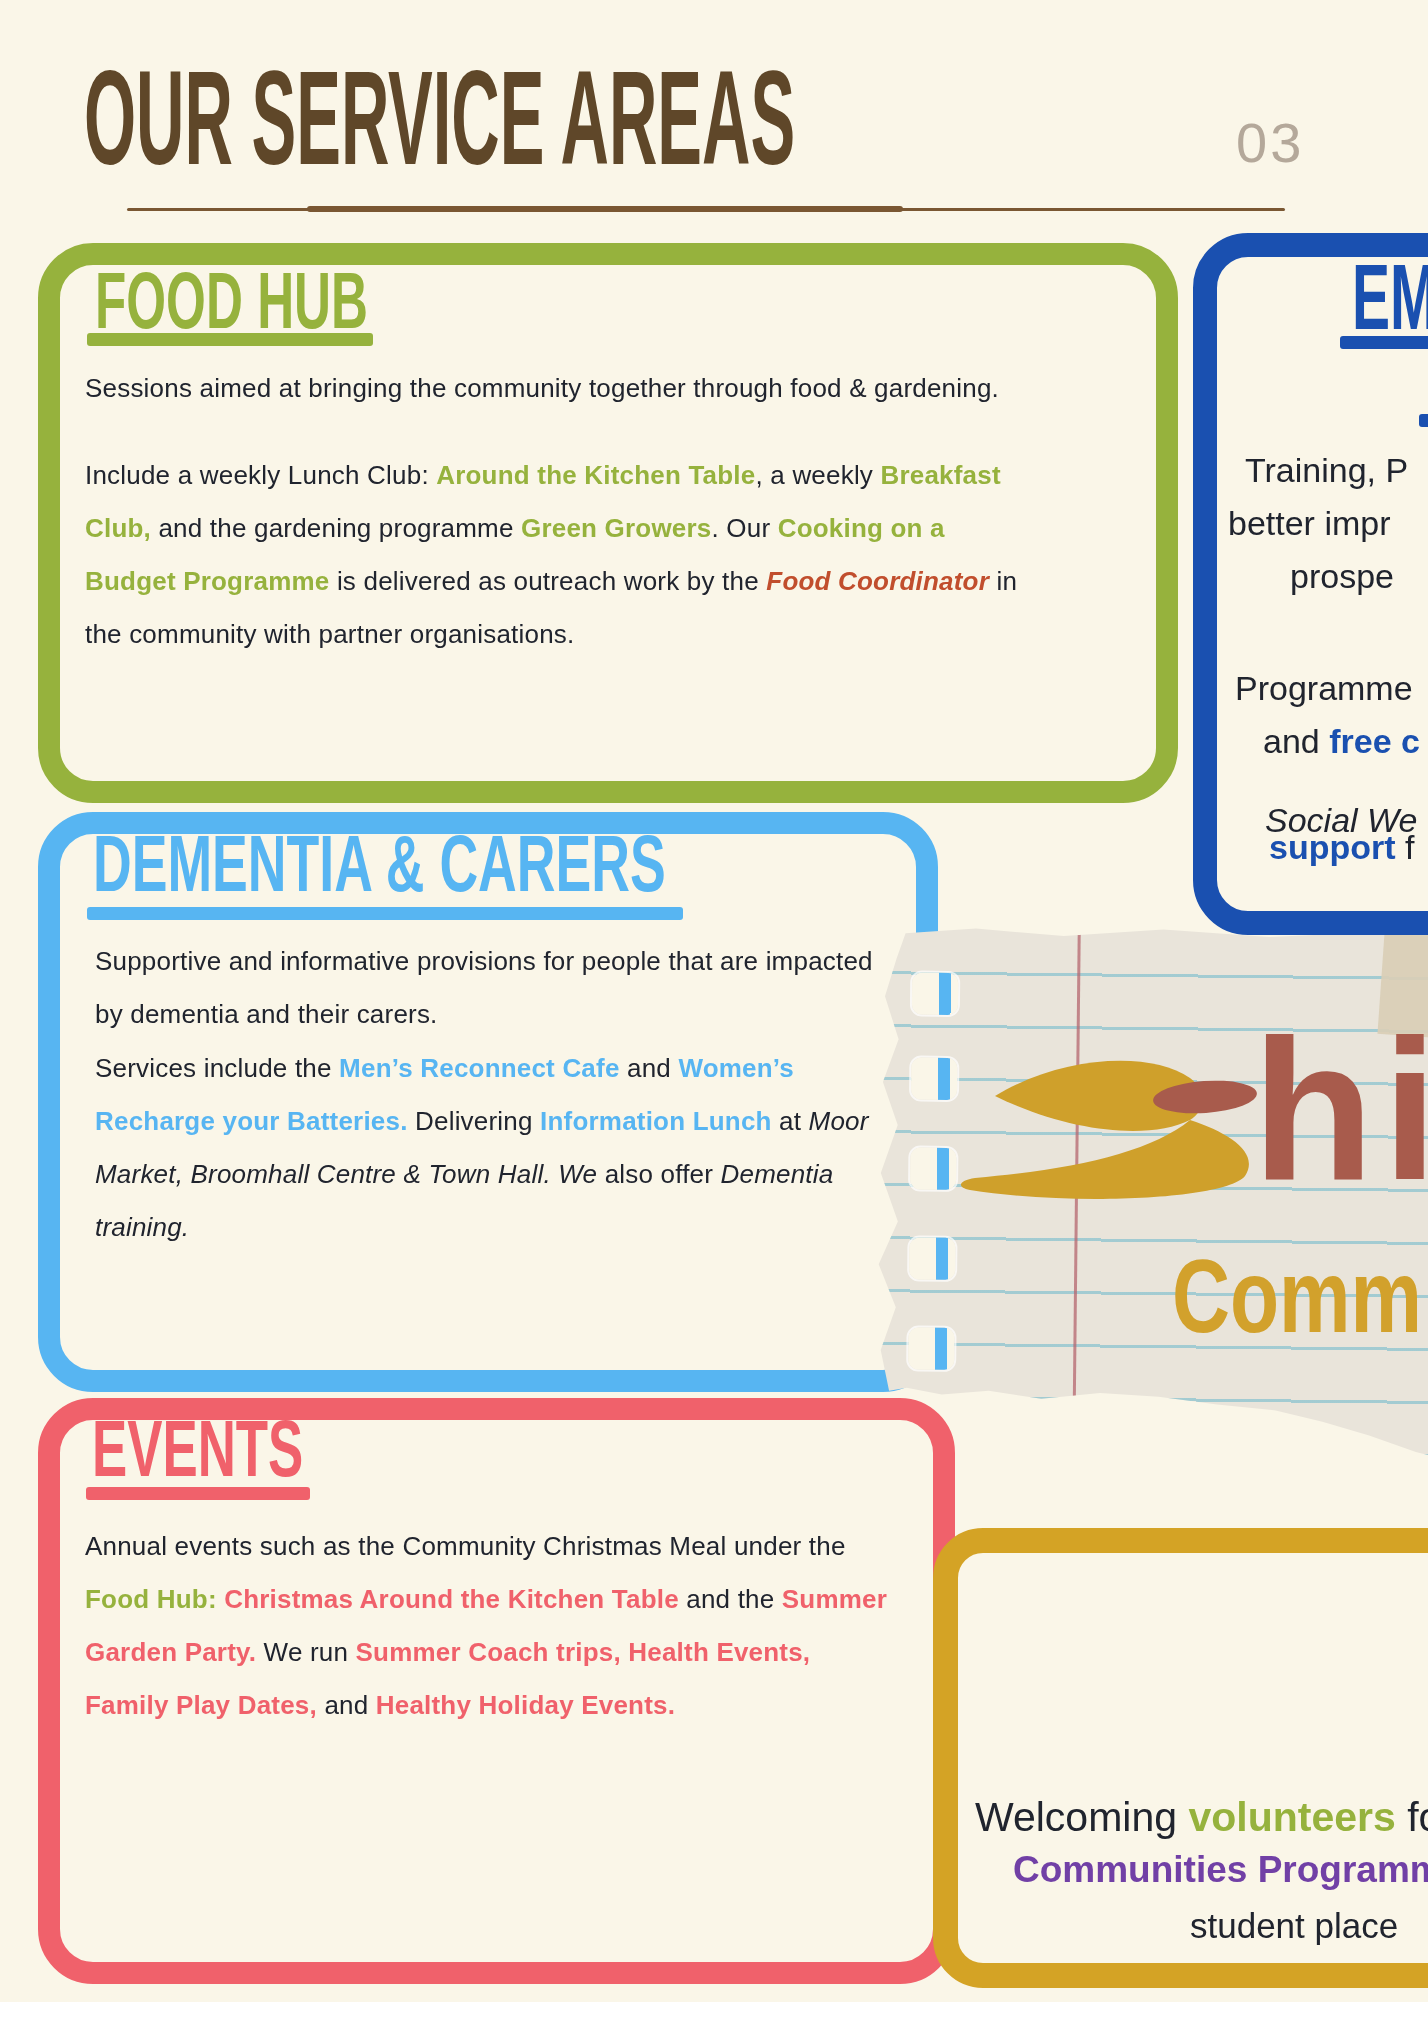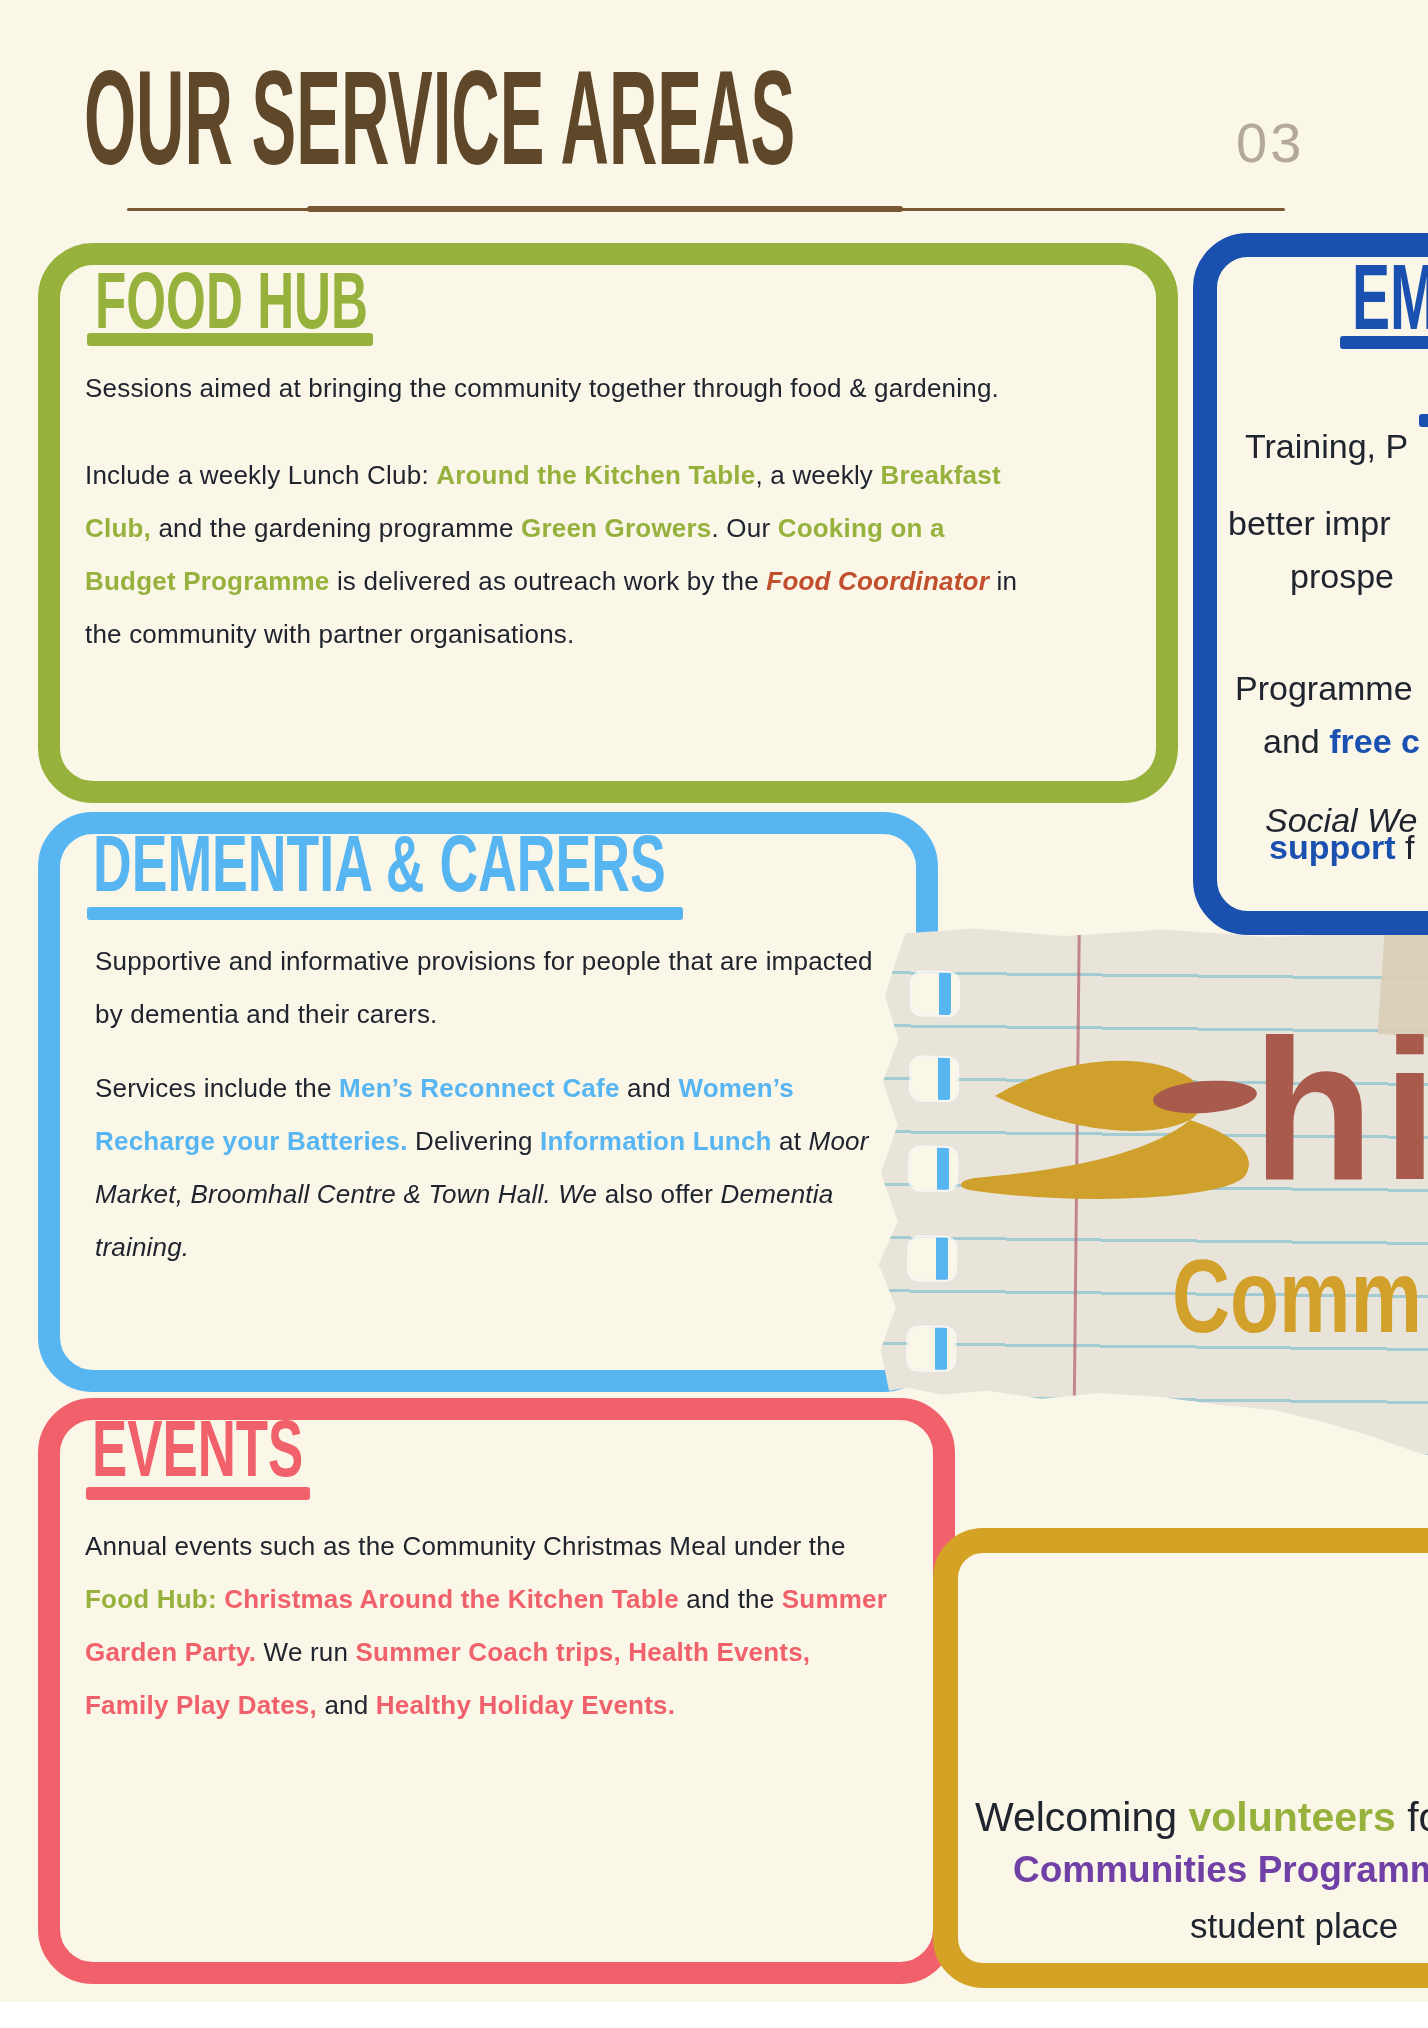--- a/index.html
+++ b/index.html
@@ -97,21 +97,21 @@
   <div class="bar" style="left:87px; top:333px; width:286px; height:13px; background:var(--green); z-index:1;"></div>
   <div class="body" style="left:85px; top:362px; width:945px;">
     <p style="margin-bottom:34px;"><span>Sessions aimed at bringing the community together through food &amp; gardening.</span></p>
     <p><span>Include a weekly Lunch Club: </span><span class="r-g">Around the Kitchen Table</span><span>, a weekly </span><span class="r-g">Breakfast Club,</span><span> and the gardening programme </span><span class="r-g">Green Growers</span><span>. Our </span><span class="r-g">Cooking on a Budget Programme</span><span> is delivered as outreach work by the </span><span class="r-bi">Food Coordinator</span><span> in the community with partner organisations.</span></p>
   </div>
 
   <div class="card" style="left:38px; top:812px; width:900px; height:580px; border-width:22px; border-color:var(--sky); border-radius:55px; z-index:1;"></div>
   <div class="heading" style="left:93px; top:824px; font-size:80px; color:var(--sky); transform:scaleX(.67); z-index:1;">DEMENTIA &amp; CARERS</div>
   <div class="bar" style="left:87px; top:907px; width:596px; height:13px; background:var(--sky); z-index:1;"></div>
   <div class="body" style="left:95px; top:935px; width:800px;">
-    <p style="margin-bottom:21px;"><span>Supportive and informative provisions for people that are impacted by dementia and their carers.</span></p>
+    <p style="margin-bottom:1px;"><span>Supportive and informative provisions for people that are impacted by dementia and their carers.</span></p>
     <p><span>Services include the </span><span class="r-b">Men’s Reconnect Cafe</span><span> and </span><span class="r-b">Women’s Recharge your Batteries.</span><span> Delivering </span><span class="r-b">Information Lunch</span><span> at </span><span class="r-i">Moor Market, Broomhall Centre &amp; Town Hall. We</span><span> also offer </span><span class="r-i">Dementia training.</span></p>
   </div>
 
   <div class="card" style="left:38px; top:1398px; width:917px; height:586px; border-width:22px; border-color:var(--coral); border-radius:55px; z-index:1;"></div>
   <div class="heading" style="left:92px; top:1409px; font-size:80px; color:var(--coral); transform:scaleX(.66); z-index:1;">EVENTS</div>
   <div class="bar" style="left:86px; top:1487px; width:224px; height:13px; background:var(--coral); z-index:1;"></div>
   <div class="body" style="left:85px; top:1520px; width:810px;">
     <p><span>Annual events such as the Community Christmas Meal under the </span><span class="r-g">Food Hub:</span><span> </span><span class="r-c">Christmas Around the Kitchen Table</span><span> and the </span><span class="r-c">Summer Garden Party.</span><span> We run </span><span class="r-c">Summer Coach trips, Health Events, Family Play Dates,</span><span> and </span><span class="r-c">Healthy Holiday Events.</span></p>
   </div>
 
@@ -130,21 +130,21 @@
     <path fill="#CFA02B" d="M240,72 C280,85 310,105 295,128 C275,152 120,158 20,142 C5,139 10,132 25,130 C120,122 200,105 240,72 Z"></path>
   </svg>
   <div id="logo-dot"></div>
   <div id="logo-word">hip</div>
   <div id="logo-comm">Comm</div>
 
   <div class="card" style="left:1193px; top:233px; width:520px; height:702px; border-width:24px; border-color:var(--royal); border-radius:55px; z-index:4;"></div>
   <div class="heading" style="left:1352px; top:251px; font-size:92px; color:var(--royal); transform:scaleX(.62); z-index:5;">EM</div>
   <div class="bar" style="left:1340px; top:336px; width:100px; height:13px; background:var(--royal); z-index:5;"></div>
   <div class="bar" style="left:1419px; top:414px; width:16px; height:13px; background:var(--royal); z-index:5;"></div>
-  <div class="frag" style="left:1245px; top:426px; z-index:5;"><span>Training, P</span></div>
+  <div class="frag" style="left:1245px; top:450px; z-index:5;"><span>Training, P</span></div>
   <div class="frag" style="left:1228px; top:503px; z-index:5;"><span>better impr</span></div>
   <div class="frag" style="left:1290px; top:556px; z-index:5;"><span>prospe</span></div>
   <div class="frag" style="left:1235px; top:668px; z-index:5;"><span>Programme</span></div>
   <div class="frag" style="left:1263px; top:721px; z-index:5;"><span>and </span><span class="r-db">free c</span></div>
   <div class="frag" style="left:1265px; top:800px; z-index:5;"><span class="r-i">Social We</span></div>
   <div class="frag" style="left:1269px; top:827px; z-index:5;"><span class="r-db">support</span><span> f</span></div>
 
   <div class="card" style="left:933px; top:1528px; width:560px; height:460px; border-width:25px; border-color:var(--goldborder); border-radius:50px; z-index:1;"></div>
   <div class="frag" style="left:975px; top:1797px; font-size:41px; z-index:2;"><span>Welcoming </span><span class="r-g">volunteers</span><span> fo</span></div>
   <div class="frag" style="left:1013px; top:1850px; font-size:37px; z-index:2;"><span class="r-p">Communities Programm</span></div>

